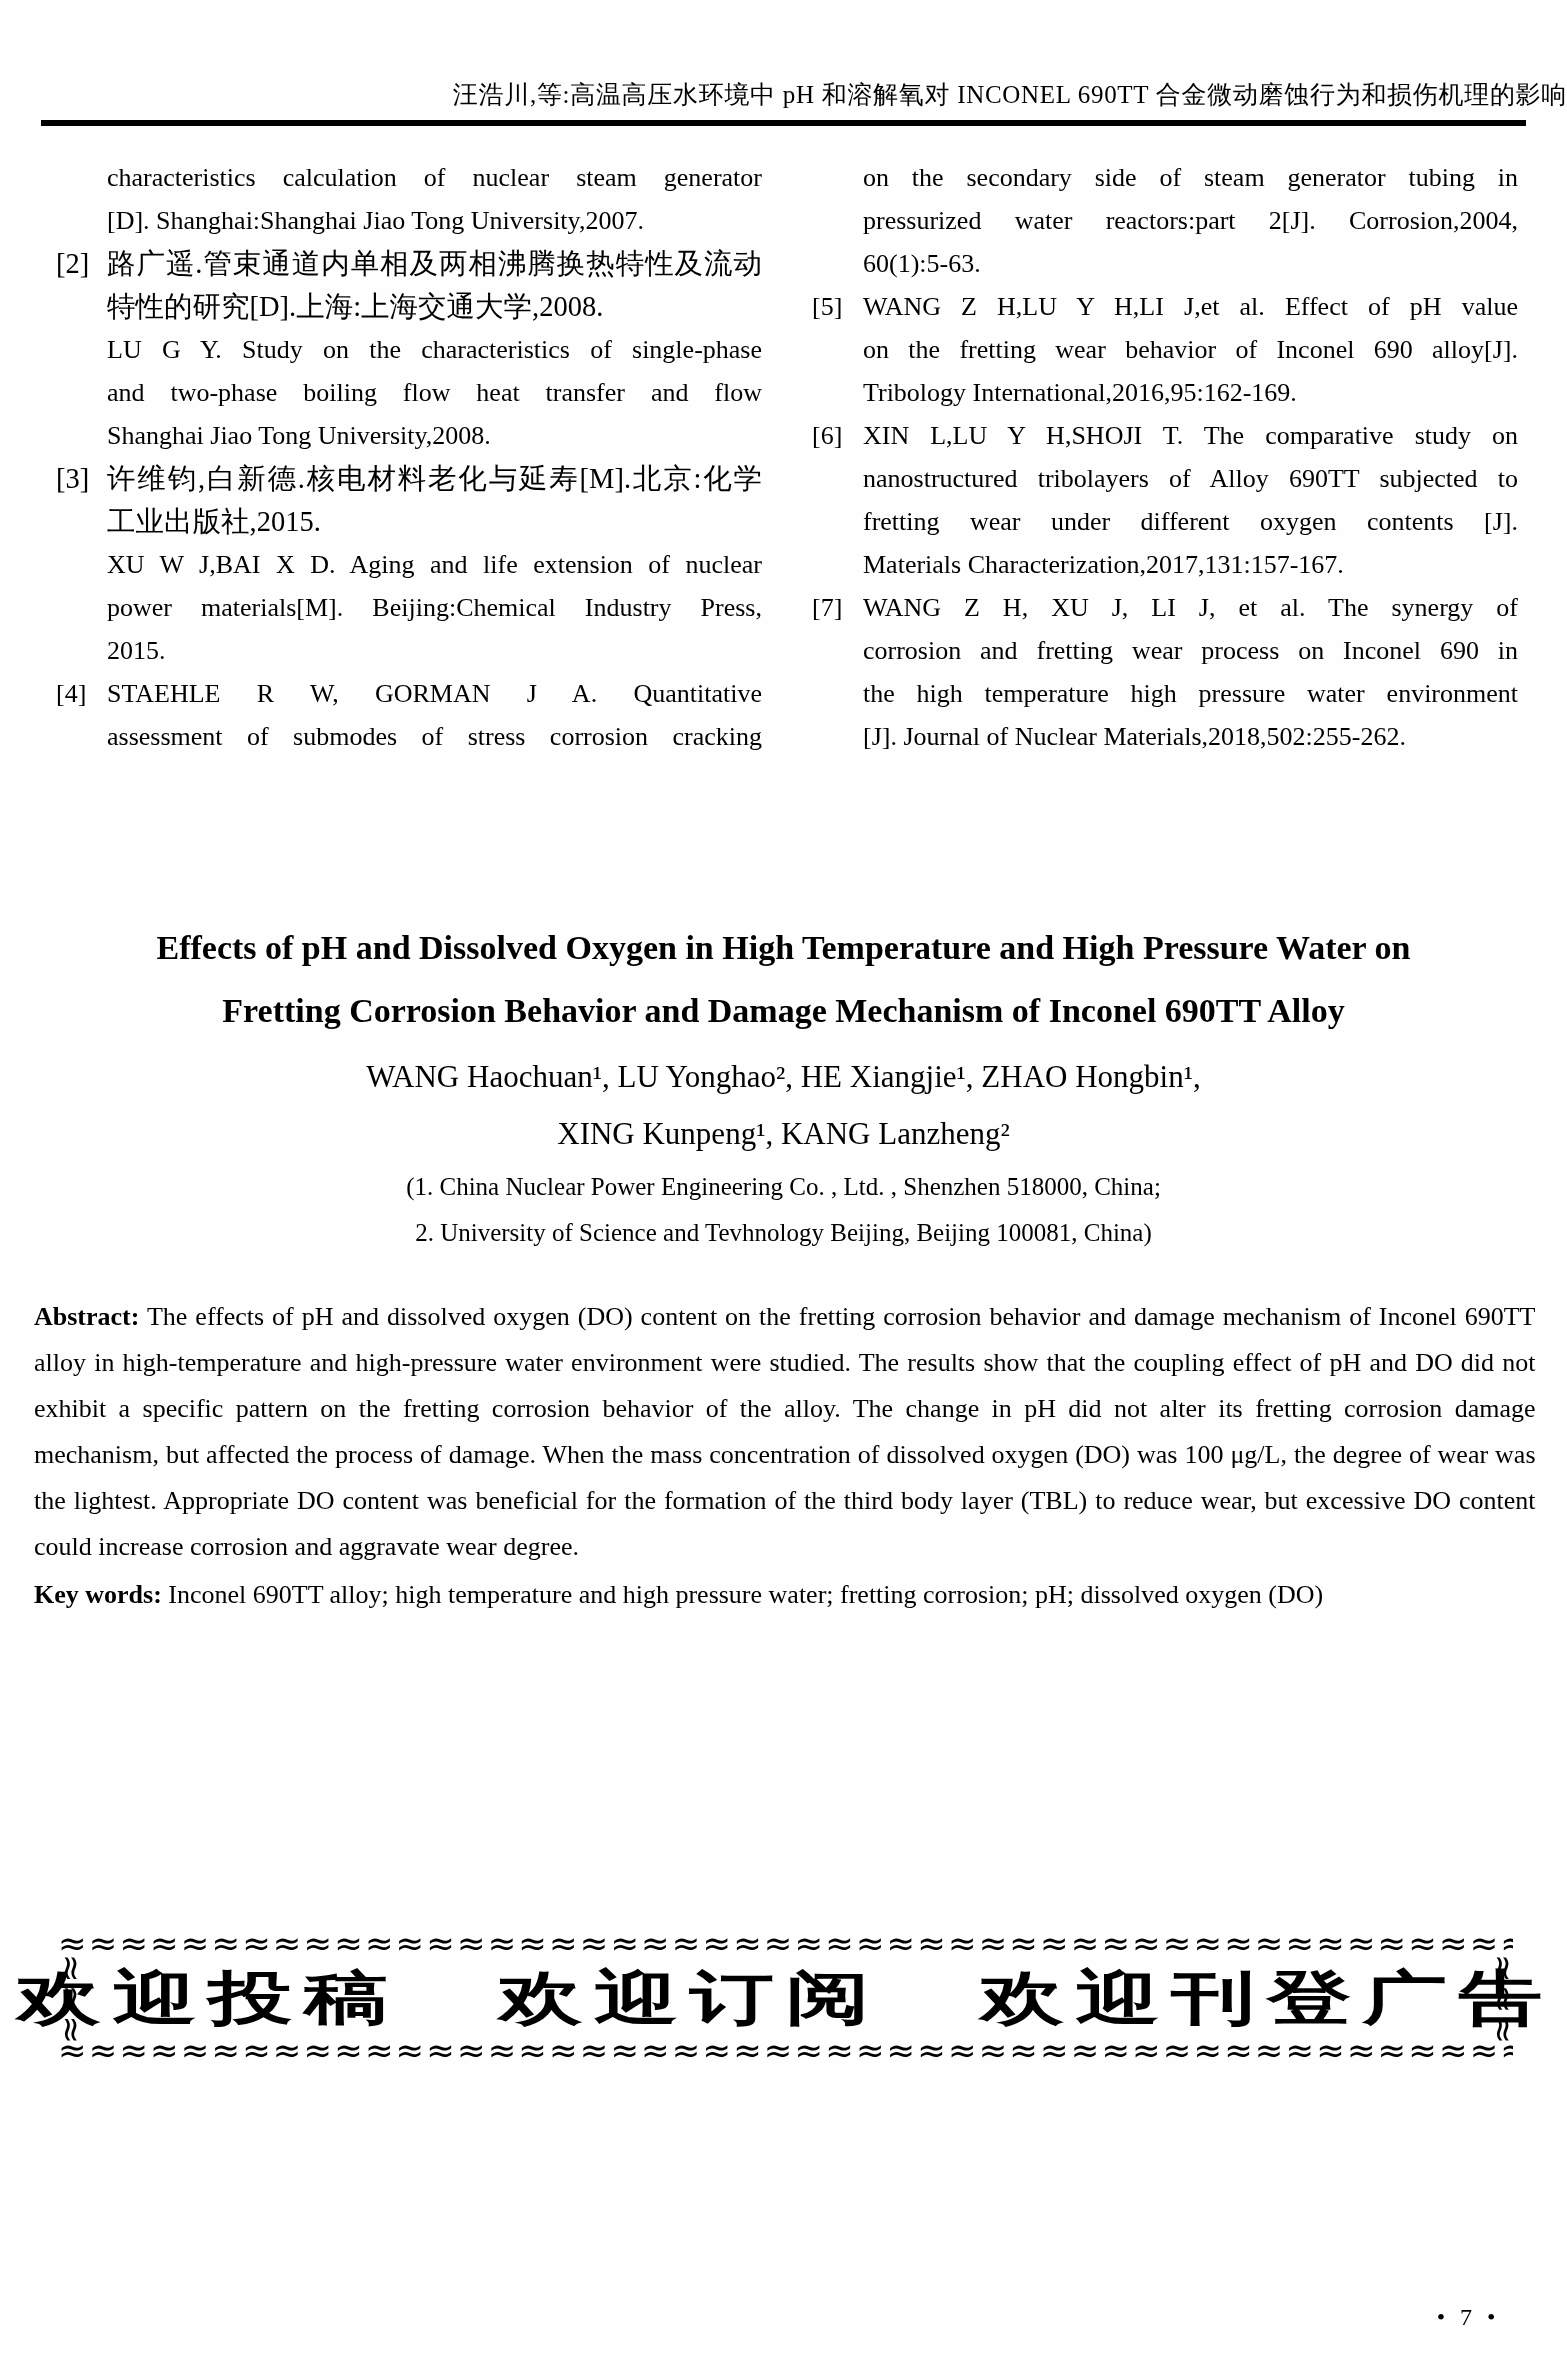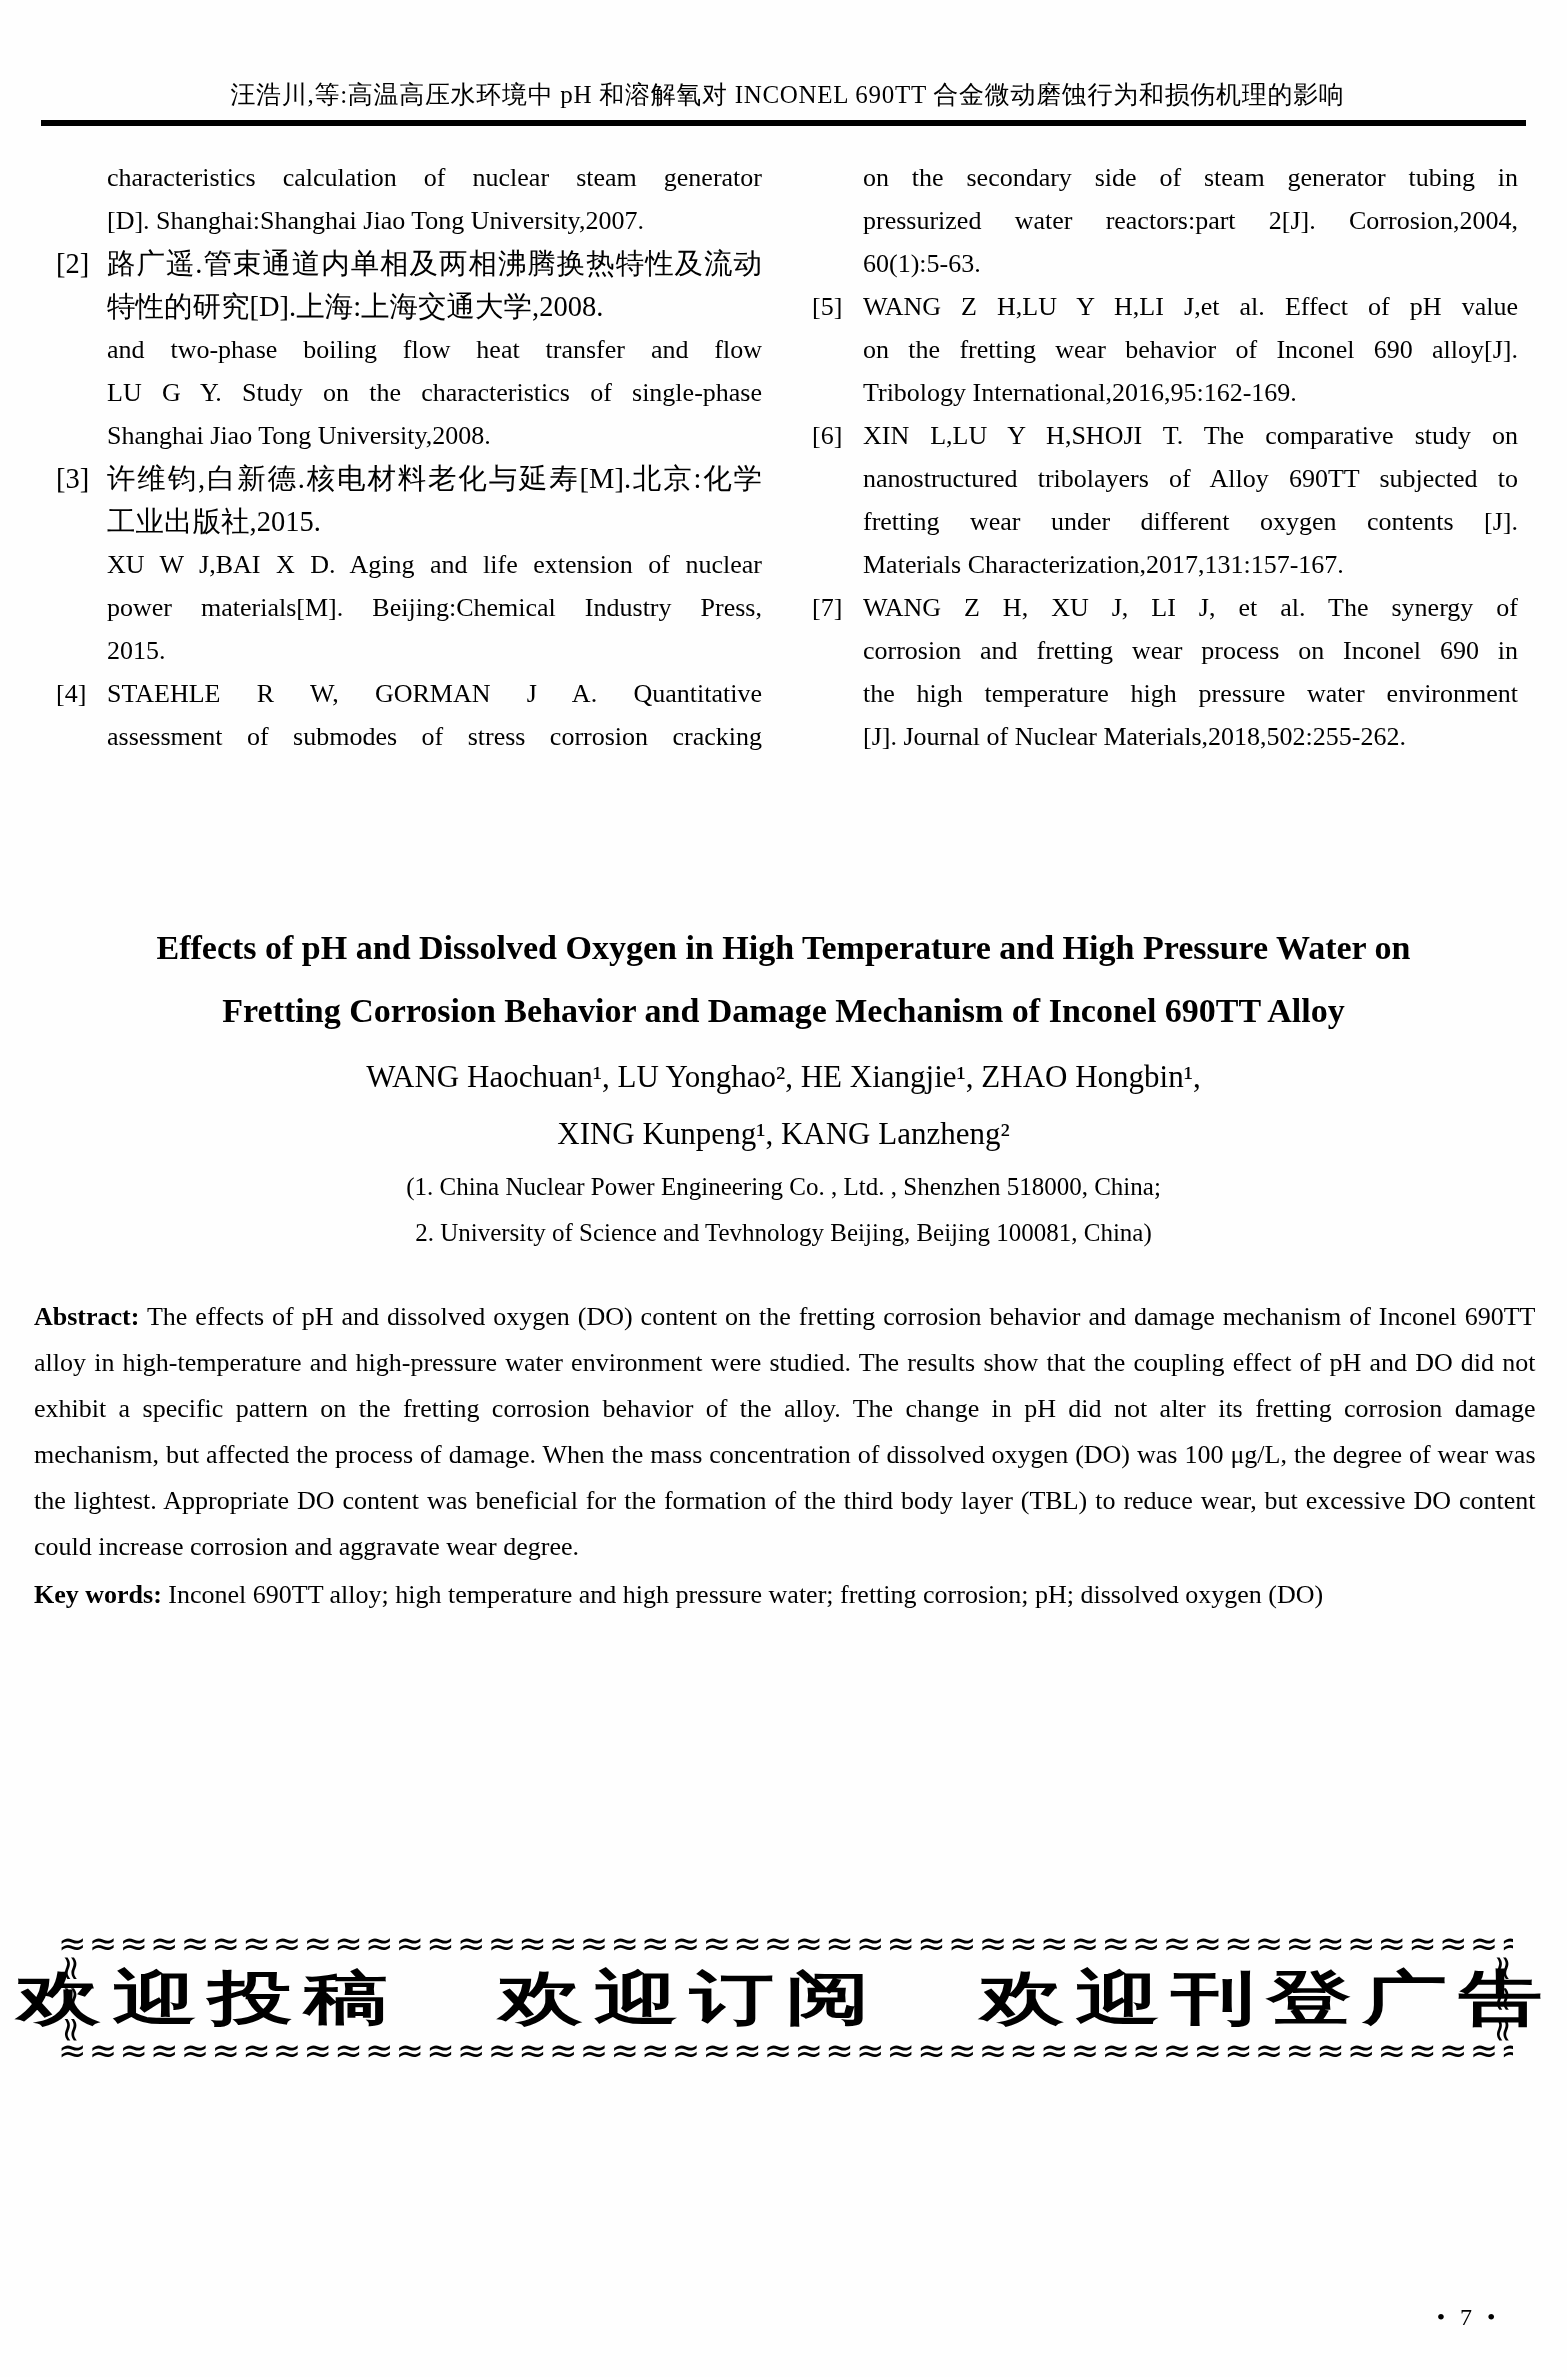--- a/index.html
+++ b/index.html
@@ -9,21 +9,21 @@
     margin:0 auto;
     background:#fefefe;
     color:#000;
     font-family:"Liberation Serif","DejaVu Serif",serif;
     overflow:hidden;
   }
 
   
   .running-header {
     position:absolute; top:78px; left:8px; right:0;
-    text-align:center; font-size:25px; letter-spacing:0.7px;
+    text-align:right; font-size:25px; letter-spacing:0.7px;
     white-space:nowrap;
   }
   .header-rule {
     position:absolute; top:120px; left:41px; right:41px;
     height:6px; background:#000;
   }
 
   
   .refs {
     position:absolute; top:156px; left:56px;
@@ -106,25 +106,25 @@
         <div class="ref-line full cjk">
           <span class="ref-num">[2]</span>
           <span class="ref-text">路广遥.管束通道内单相及两相沸腾换热特性及流动</span>
         </div>
         <div class="ref-line cjk">
           <span class="ref-num"></span>
           <span class="ref-text">特性的研究[D].上海:上海交通大学,2008.</span>
         </div>
         <div class="ref-line full">
           <span class="ref-num"></span>
+          <span class="ref-text">LU G Y. Study on the characteristics of single-phase</span>
+        </div>
+        <div class="ref-line full">
+          <span class="ref-num"></span>
           <span class="ref-text">and two-phase boiling flow heat transfer and flow</span>
-        </div>
-        <div class="ref-line full">
-          <span class="ref-num"></span>
-          <span class="ref-text">LU G Y. Study on the characteristics of single-phase</span>
         </div>
         <div class="ref-line">
           <span class="ref-num"></span>
           <span class="ref-text">Shanghai Jiao Tong University,2008.</span>
         </div>
         <div class="ref-line full cjk">
           <span class="ref-num">[3]</span>
           <span class="ref-text">许维钧,白新德.核电材料老化与延寿[M].北京:化学</span>
         </div>
         <div class="ref-line cjk">

